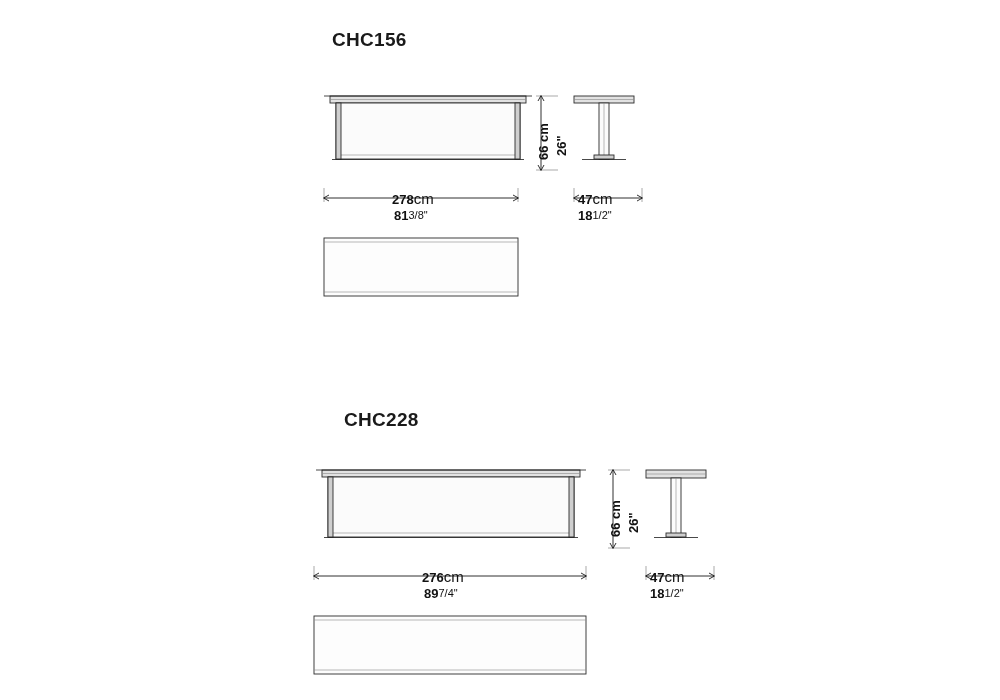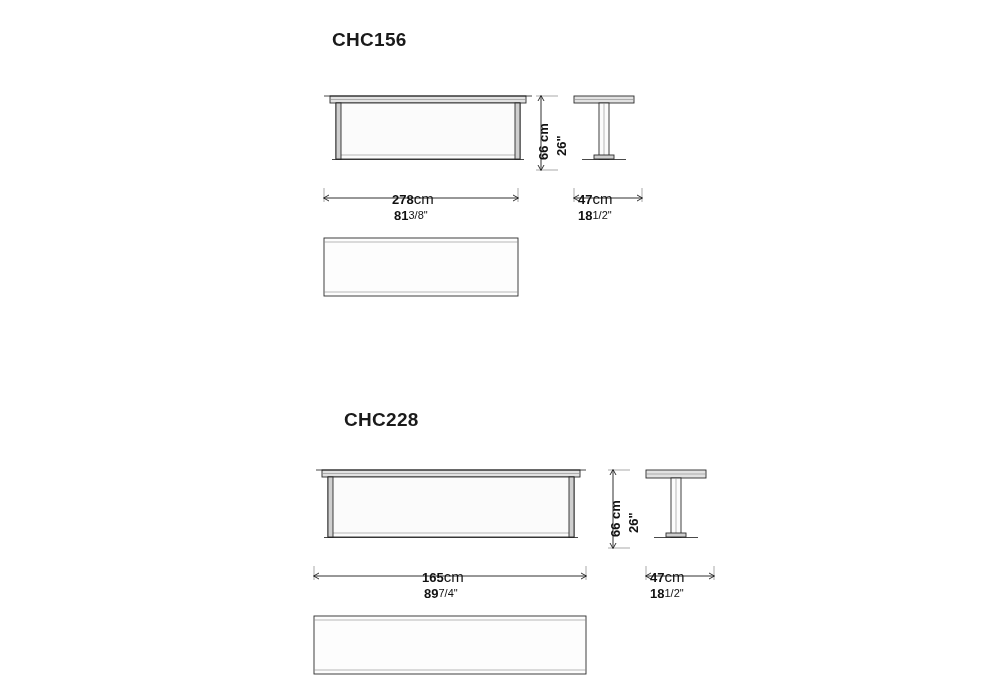--- a/index.html
+++ b/index.html
@@ -207,21 +207,21 @@
   <div class="grp" style="left:308px; top:566px;">
     <svg width="285" height="18" viewBox="0 0 285 18">
       <line class="ext" x1="6" y1="0" x2="6" y2="14"></line>
       <line class="ext" x1="278" y1="0" x2="278" y2="14"></line>
       <line class="dimline" x1="6" y1="10" x2="278" y2="10"></line>
       <path class="dimline" d="M11,7 L5.5,10 L11,13" fill="none"></path>
       <path class="dimline" d="M273,7 L278.5,10 L273,13" fill="none"></path>
     </svg>
   </div>
   <div class="dim-label" style="left:422px; top:568px;">
-    <span>165</span><span class="unit">cm</span>
+    <span>276</span><span class="unit">cm</span>
   </div>
   <div class="dim-label" style="left:424px; top:586px;">
     <span>89</span><span class="frac">7/4</span><span class="frac">"</span>
   </div>
 
   <div class="grp" style="left:642px; top:566px;">
     <svg width="80" height="18" viewBox="0 0 80 18">
       <line class="ext" x1="4" y1="0" x2="4" y2="14"></line>
       <line class="ext" x1="72" y1="0" x2="72" y2="14"></line>
       <line class="dimline" x1="4" y1="10" x2="72" y2="10"></line>

